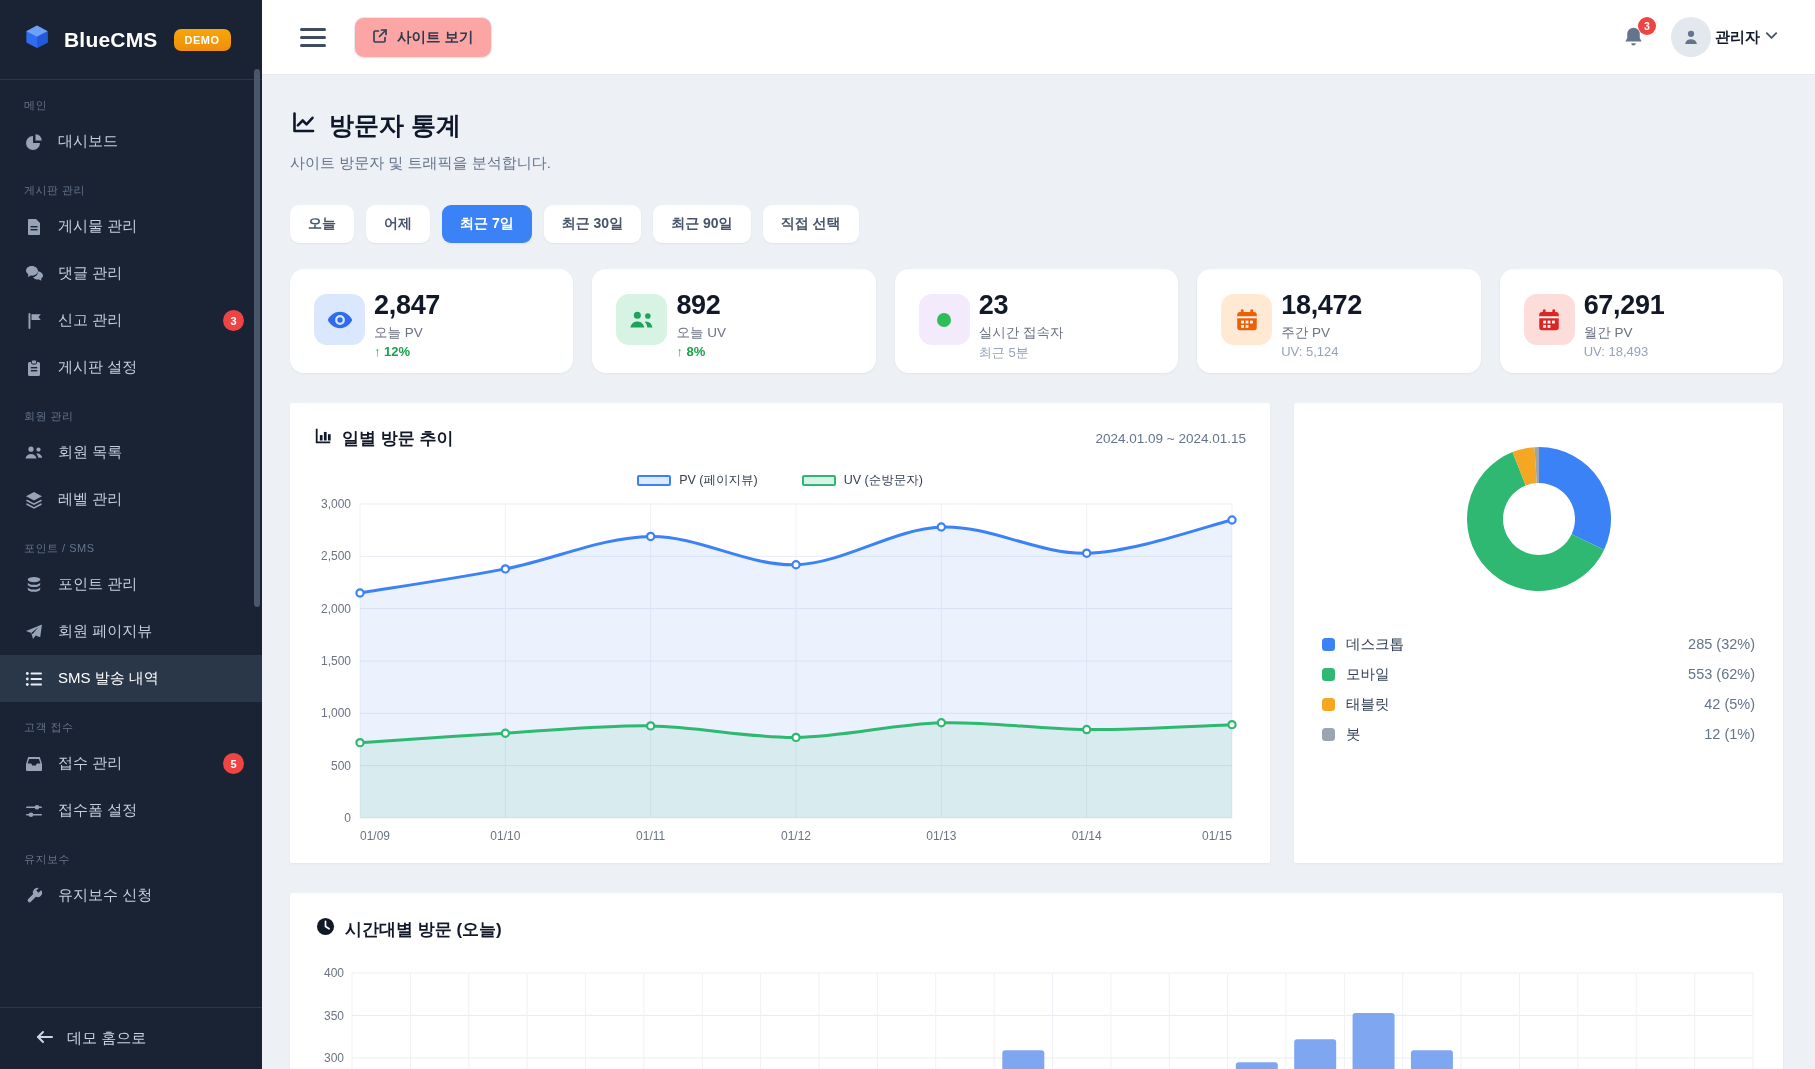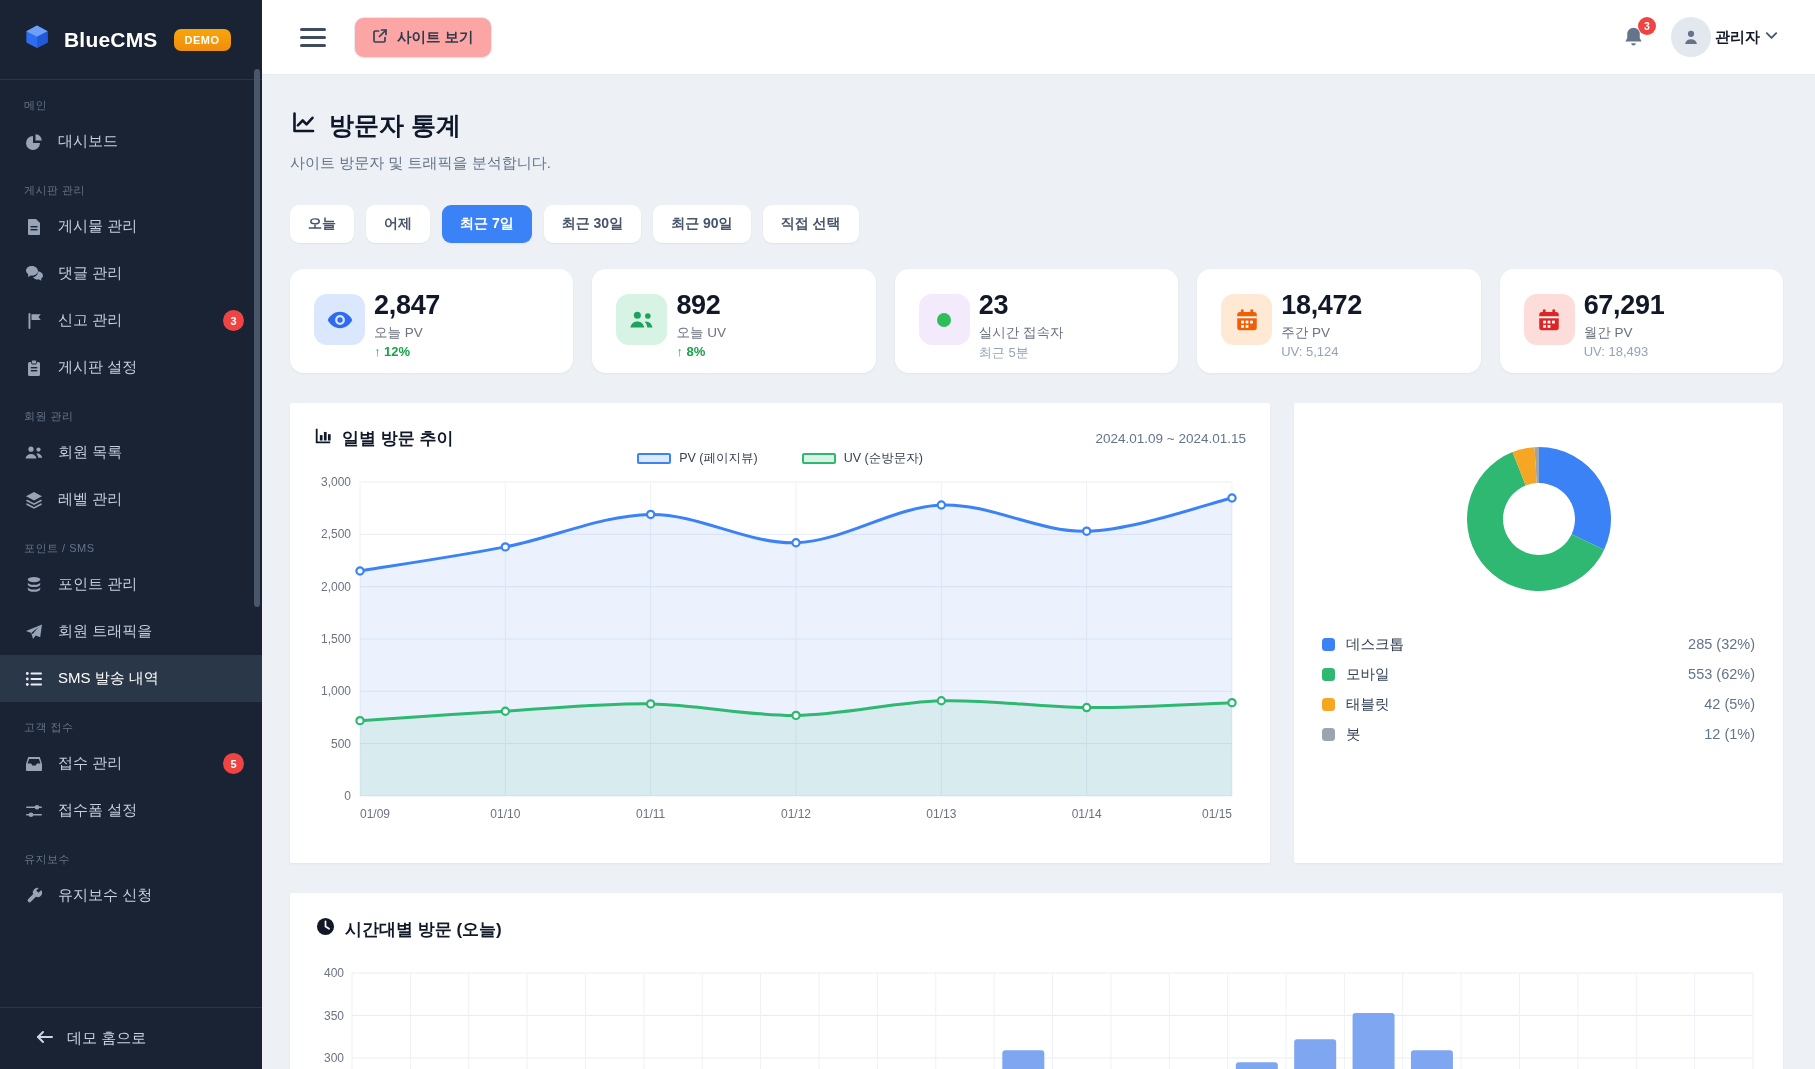--- a/index.html
+++ b/index.html
@@ -51,21 +51,21 @@
   .stat-change.up { color:#16a34a; }
   .stat-change.muted { color:#94a3b8; font-weight:400; }
 
   .charts-row { display:flex; gap:24px; margin-top:30px; }
   .card { background:#fff; border-radius:2px; box-shadow:0 1px 3px rgba(16,24,40,.05); }
   .card-line { width:980px; padding:24px; height:460px; }
   .card-donut { flex:1; padding:26px 28px; height:460px; }
   .card-head { display:flex; align-items:center; }
   .card-title { display:flex; align-items:center; gap:10px; font-size:17px; font-weight:700; color:#111827; }
   .card-period { margin-left:auto; font-size:13.5px; color:#64748b; }
-  .legend { display:flex; justify-content:center; gap:44px; height:16px; }
+  .legend { display:flex; justify-content:center; gap:44px; margin-top:22px; height:16px; }
   .legend-item { display:flex; align-items:center; gap:8px; font-size:12.5px; color:#374151; }
   .legend-swatch { width:34px; height:11px; border-radius:2px; border:2px solid; }
   #line-chart { display:block; margin-top:8px; }
 
   .donut-wrap { display:flex; justify-content:center; margin-top:8px; }
   .donut-legend { margin-top:22px; }
   .dl-row { display:flex; align-items:center; height:30px; }
   .dl-swatch { width:13px; height:13px; border-radius:3.5px; margin-right:11px; flex:none; }
   .dl-label { font-size:14.5px; color:#334155; }
   .dl-value { margin-left:auto; font-size:14.5px; color:#64748b; }
@@ -176,21 +176,21 @@
           </svg>
         </span>
       <span>포인트 관리</span>
     </div>
     <div class="side-item">
       <span class="ico">
           <svg width="18" height="18" viewBox="0 0 18 18" fill="currentColor">
             <path d="M17 1.5 1 8l5.3 2.1L8 16l2.7-3.6 4.5 1.9zM6.3 10.1 13.5 4 7.6 10.9z"></path>
           </svg>
         </span>
-      <span>회원 트래픽을</span>
+      <span>회원 페이지뷰</span>
     </div>
     <div class="side-item active">
       <span class="ico">
           <svg width="18" height="16" viewBox="0 0 18 16" fill="currentColor">
             <circle cx="2.3" cy="2.5" r="1.4"></circle>
             <rect x="5.5" y="1.6" width="11.5" height="1.8" rx=".9"></rect>
             <circle cx="2.3" cy="8" r="1.4"></circle>
             <rect x="5.5" y="7.1" width="11.5" height="1.8" rx=".9"></rect>
             <circle cx="2.3" cy="13.5" r="1.4"></circle>
             <rect x="5.5" y="12.6" width="11.5" height="1.8" rx=".9"></rect>

